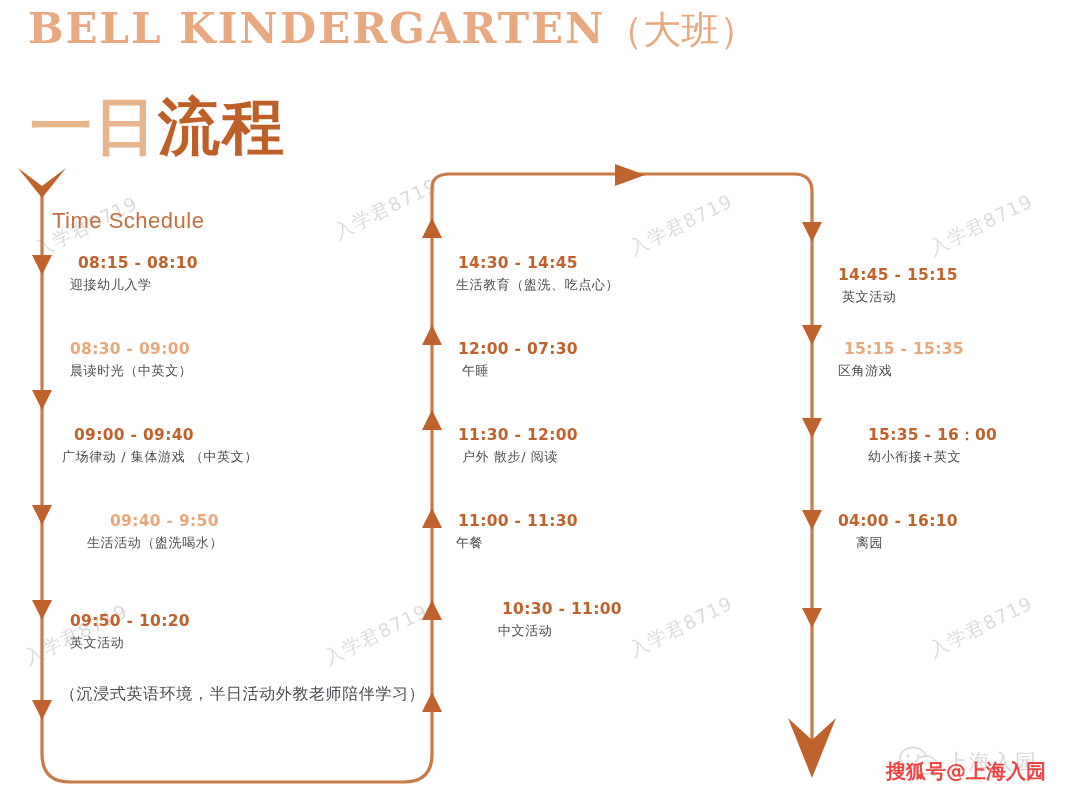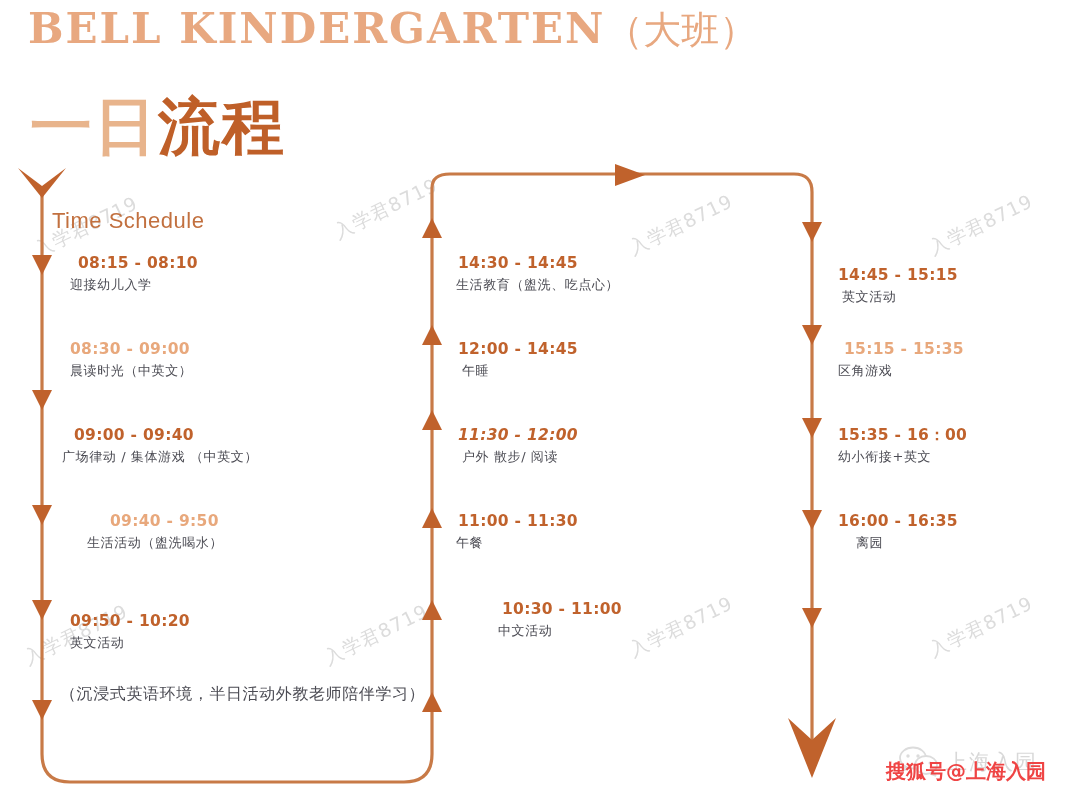--- a/index.html
+++ b/index.html
@@ -195,49 +195,49 @@
       <div class="entry" style="left: 0px; top: 598px;">
         <div class="tm dark" style="margin-left: 70px; margin-top: 12px;">09:50  -  10:20</div>
         <div class="ds" style="margin-left: 70px;">英文活动</div>
       </div>
       <div class="note" style="left: 60px; top: 684px;">（沉浸式英语环境，半日活动外教老师陪伴学习）</div>
       <div class="entry" style="left: 0px; top: 252px;">
         <div class="tm dark" style="margin-left: 458px;">14:30  -  14:45</div>
         <div class="ds" style="margin-left: 456px;">生活教育（盥洗、吃点心）</div>
       </div>
       <div class="entry" style="left: 0px; top: 338px;">
-        <div class="tm dark" style="margin-left: 458px;">12:00  -  14:45</div>
+        <div class="tm dark" style="margin-left: 458px;">12:00  -  07:30</div>
         <div class="ds" style="margin-left: 462px;">午睡</div>
       </div>
       <div class="entry" style="left: 0px; top: 424px;">
-        <div class="tm dark" style="margin-left: 458px; font-style: italic;">11:30  -  12:00</div>
+        <div class="tm dark" style="margin-left: 458px;">11:30  -  12:00</div>
         <div class="ds" style="margin-left: 462px;">户外 散步/ 阅读</div>
       </div>
       <div class="entry" style="left: 0px; top: 510px;">
         <div class="tm dark" style="margin-left: 458px;">11:00  -  11:30</div>
         <div class="ds" style="margin-left: 456px;">午餐</div>
       </div>
       <div class="entry" style="left: 0px; top: 598px; padding-left: 40px;">
         <div class="tm dark" style="margin-left: 462px;">10:30  -  11:00</div>
         <div class="ds" style="margin-left: 458px;">中文活动</div>
       </div>
       <div class="entry" style="left: 0px; top: 264px;">
         <div class="tm dark" style="margin-left: 838px;">14:45  -  15:15</div>
         <div class="ds" style="margin-left: 842px;">英文活动</div>
       </div>
       <div class="entry" style="left: 0px; top: 338px;">
         <div class="tm light" style="margin-left: 844px;">15:15  -  15:35</div>
         <div class="ds" style="margin-left: 838px;">区角游戏</div>
       </div>
-      <div class="entry" style="left: 0px; top: 424px;">
+      <div class="entry" style="left: 0px; top: 424px; padding-left: 30px;">
         <div class="tm dark" style="margin-left: 838px;">15:35  -  16：00</div>
         <div class="ds" style="margin-left: 838px;">幼小衔接+英文</div>
       </div>
       <div class="entry" style="left: 0px; top: 510px;">
-        <div class="tm dark" style="margin-left: 838px;">16:00  -  16:35</div>
+        <div class="tm dark" style="margin-left: 838px;">04:00  -  16:10</div>
         <div class="ds" style="margin-left: 856px;">离园</div>
       </div>
     </div>
 
   <div id="logo">
     <div class="wxrow">
       <svg width="44" height="32" viewBox="0 0 44 32">
         <ellipse cx="15" cy="12" rx="13" ry="10.5" fill="none" stroke="#dcdcdc" stroke-width="1.8"></ellipse>
         <path d="M8,20 L4,25 L10.5,22.2" fill="none" stroke="#dcdcdc" stroke-width="1.8"></path>
         <circle cx="10" cy="10" r="1.7" fill="#dcdcdc"></circle>

